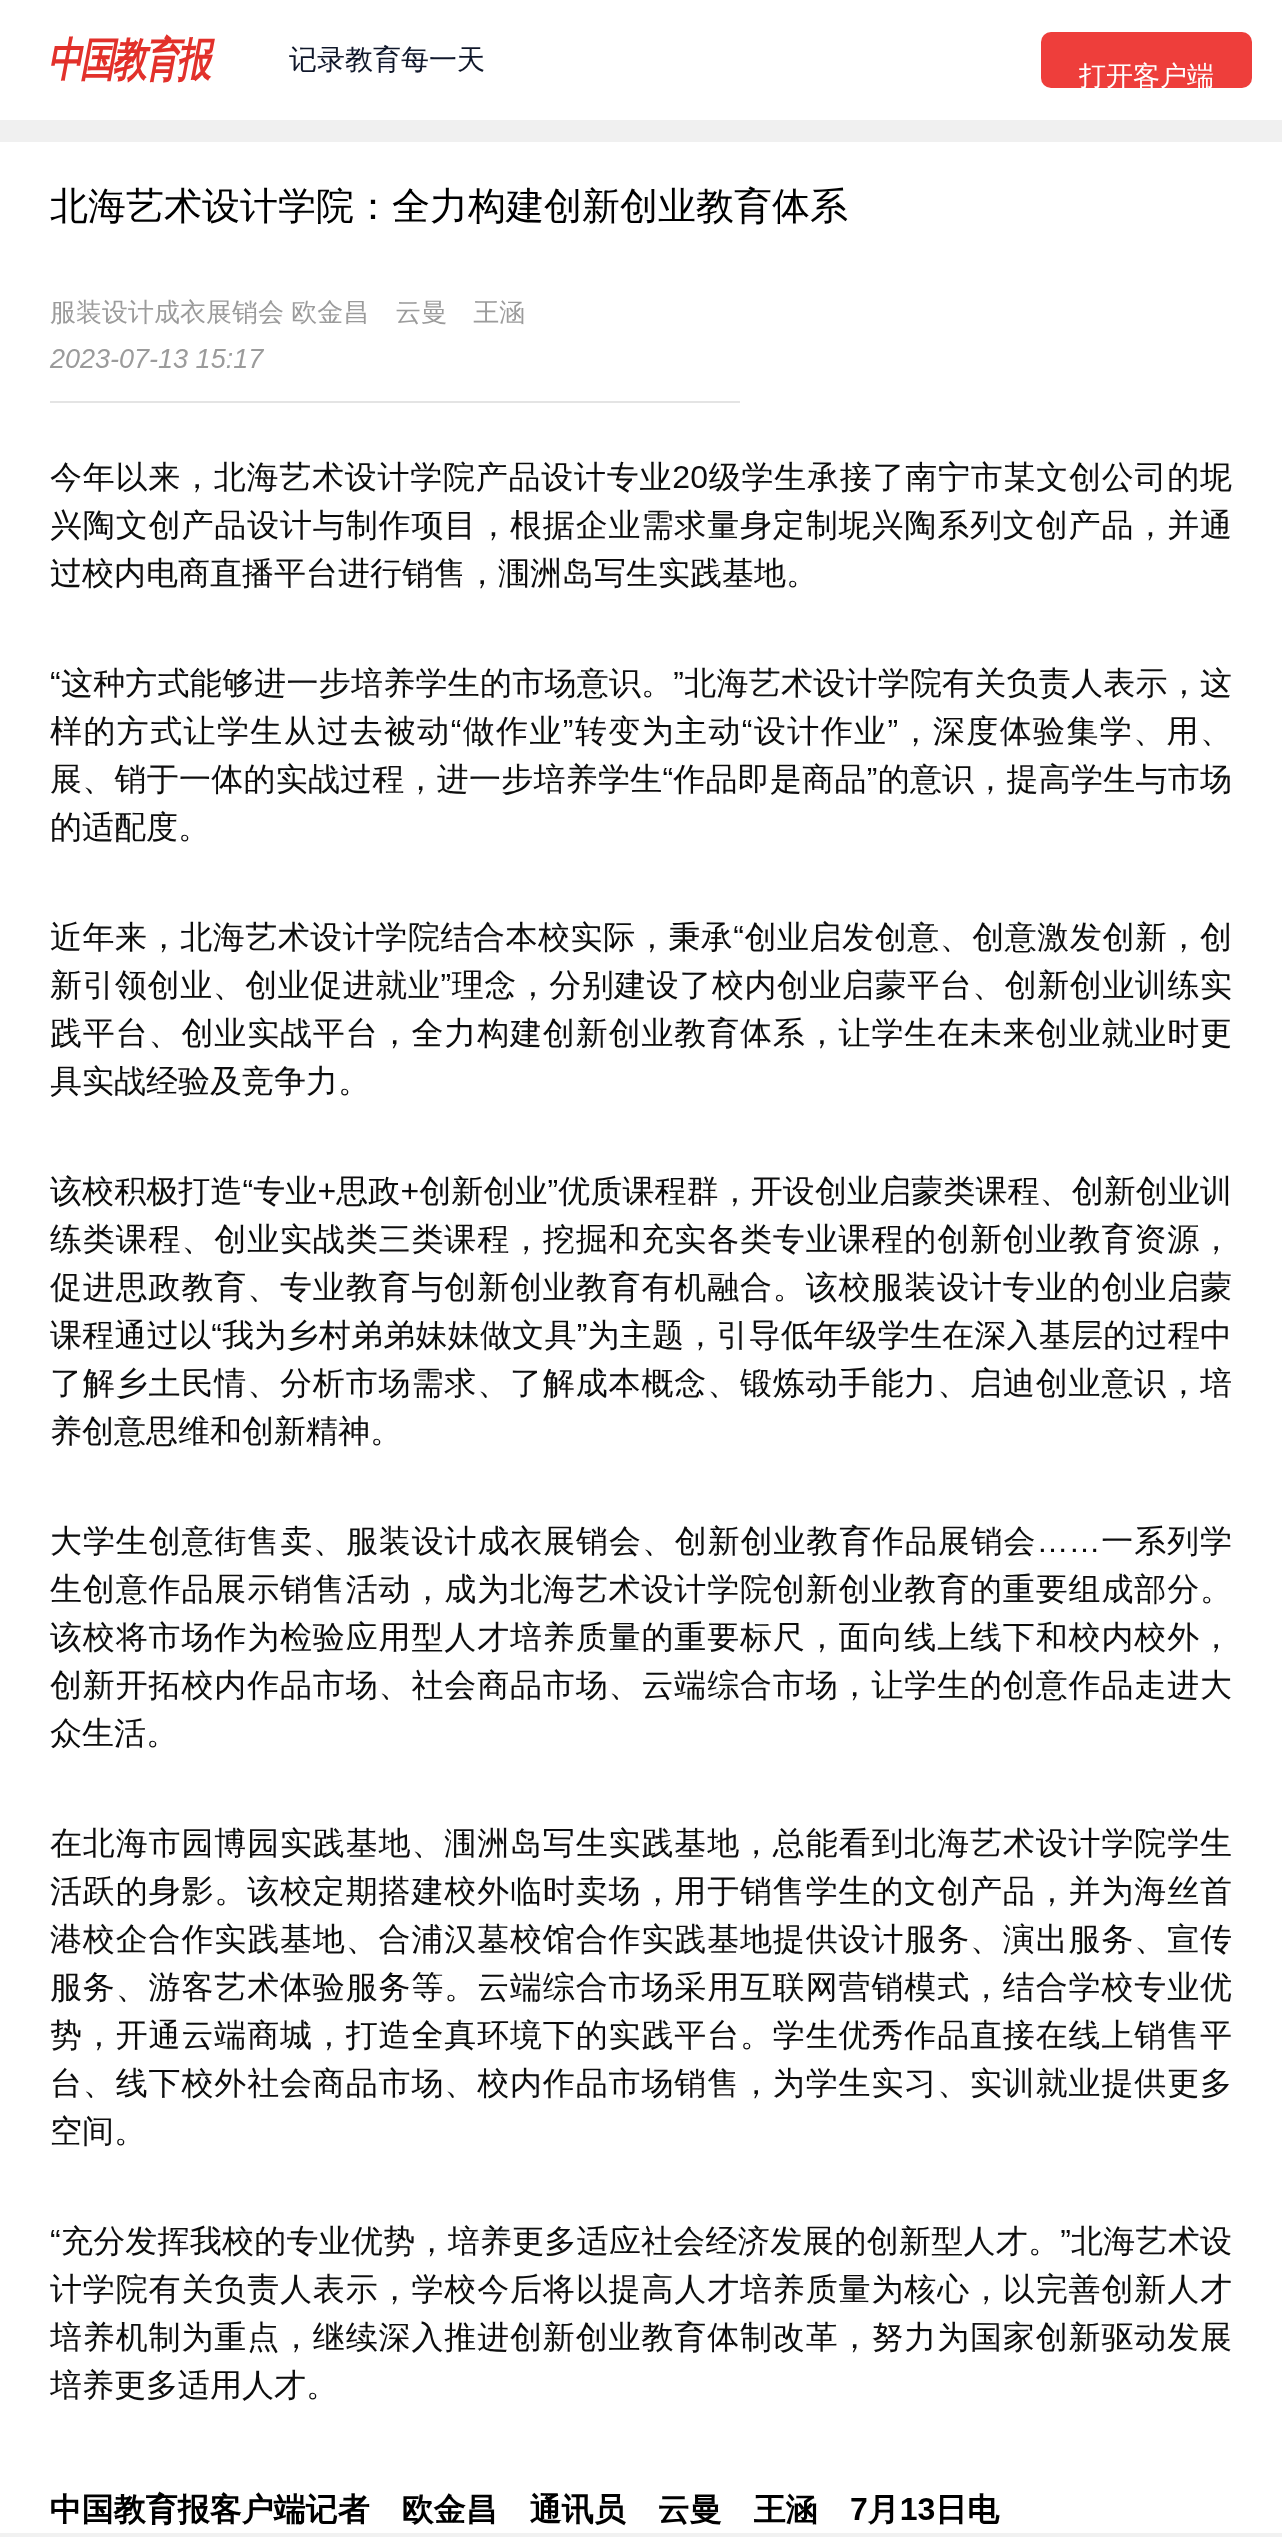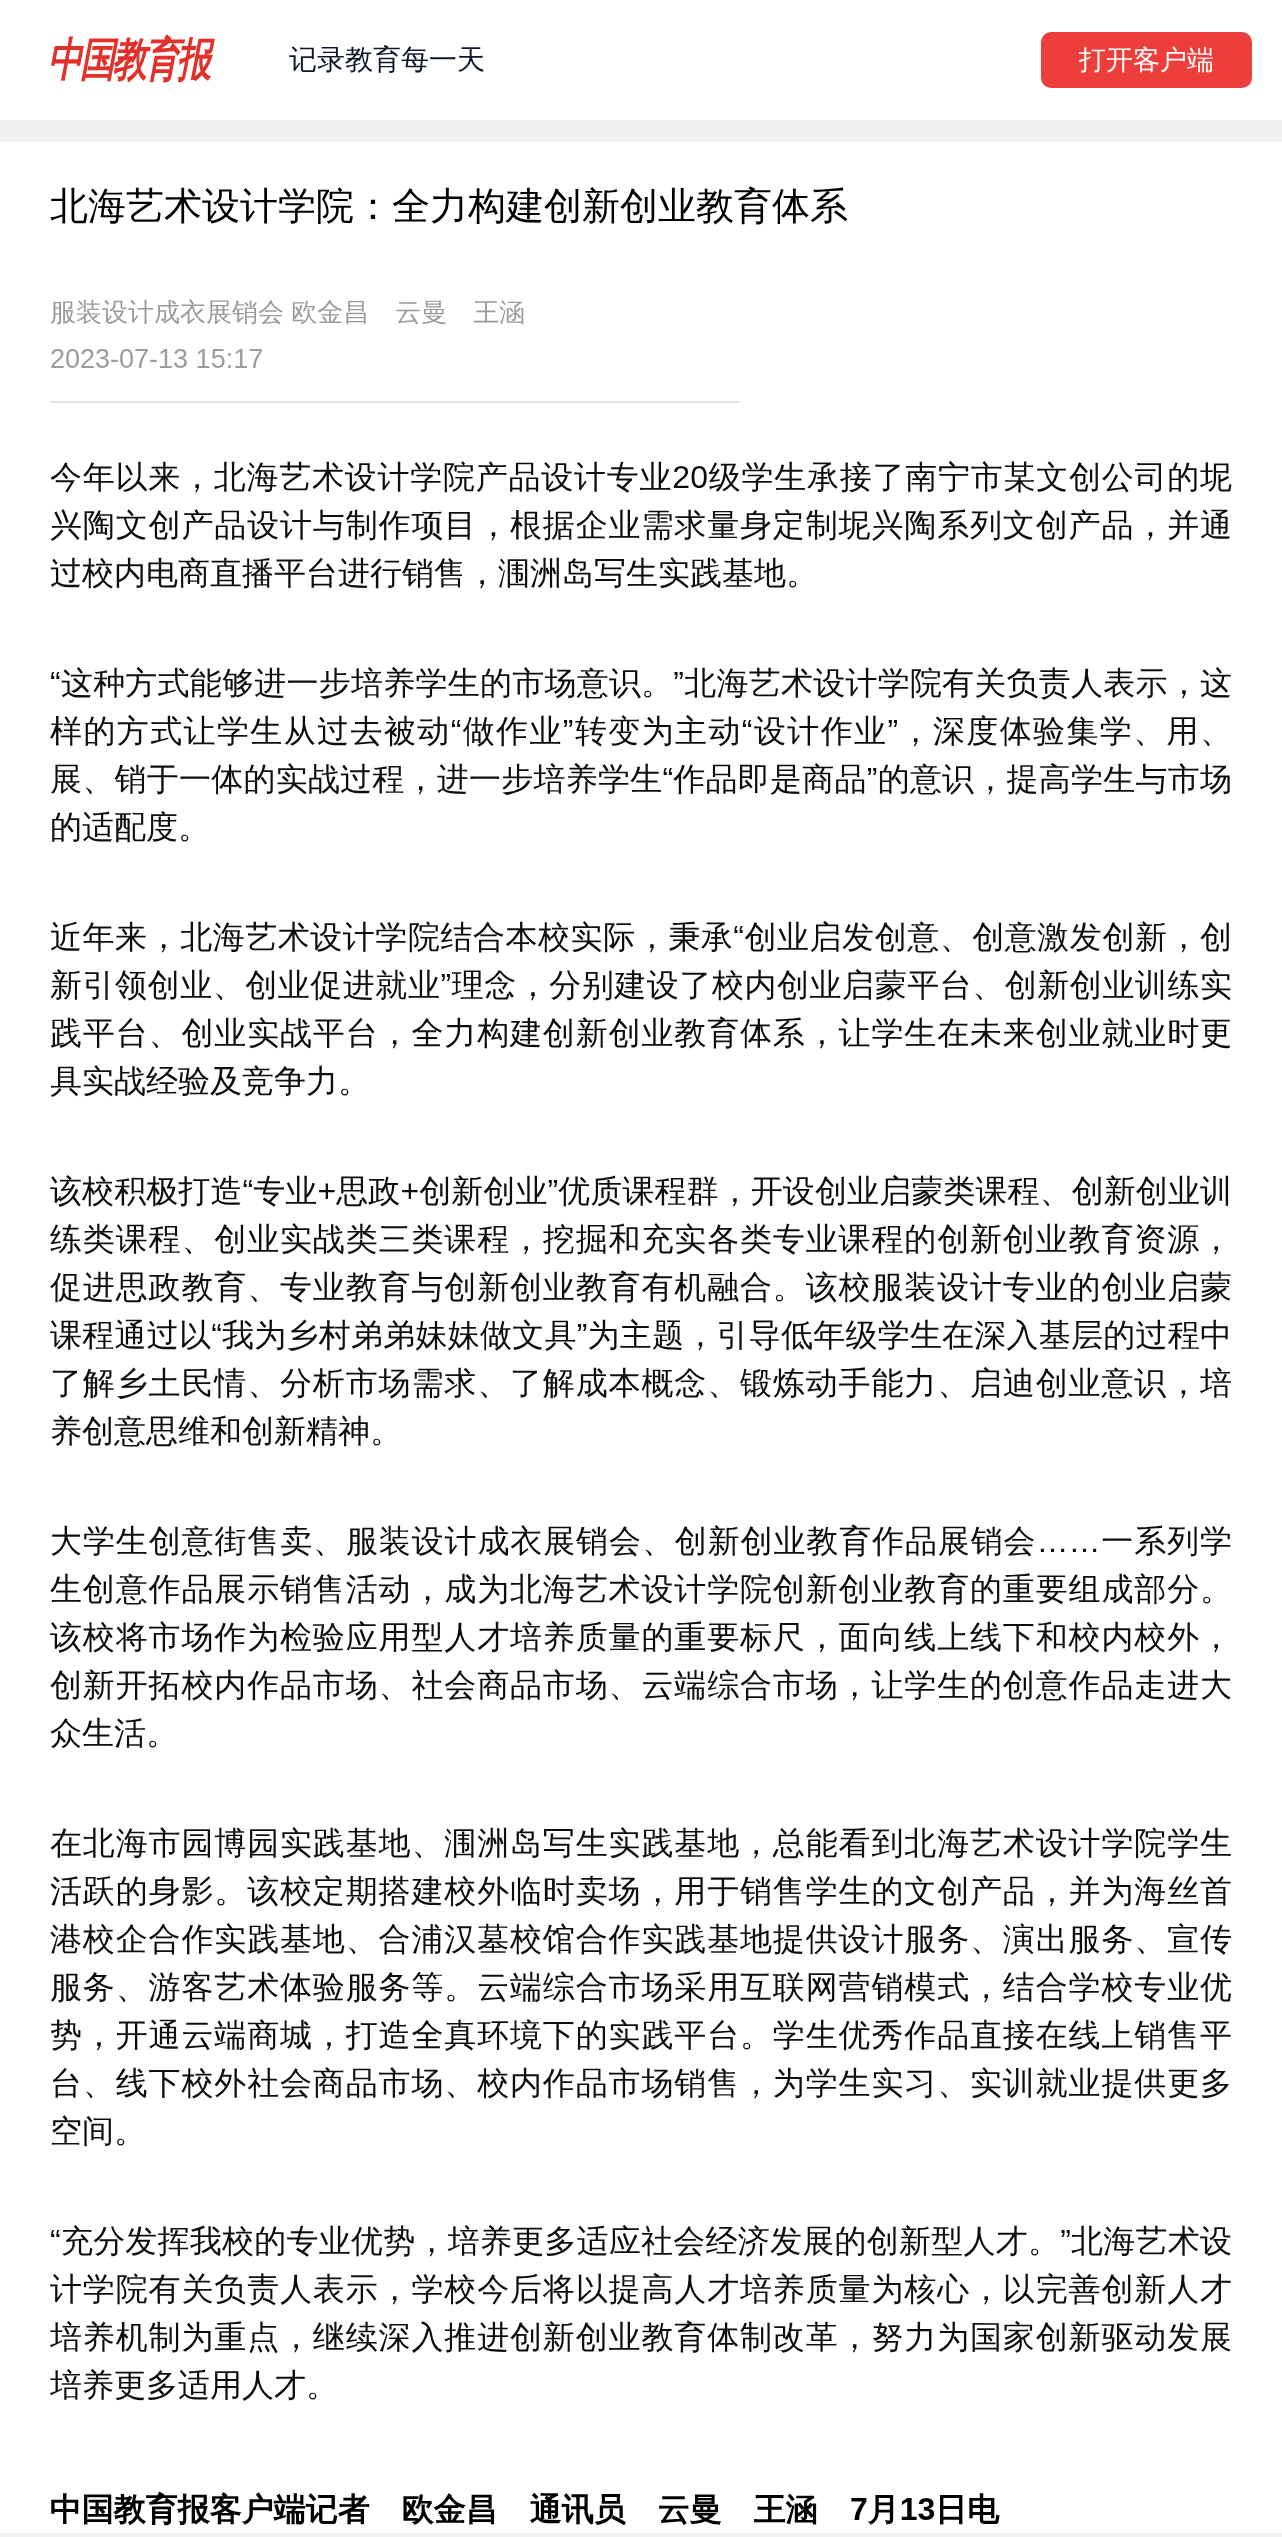--- a/index.html
+++ b/index.html
@@ -41,21 +41,21 @@
     white-space: nowrap;
   }
   .open-btn {
     margin-left: auto;
     background: #ee3e3b;
     color: #ffffff;
     font-size: 27px;
     font-family: "Liberation Sans", sans-serif;
     height: 56px;
     line-height: 56px;
-    padding: 0 38px;
+    padding: 16px 38px;
     border: none;
     border-radius: 10px;
     cursor: pointer;
     white-space: nowrap;
   }
 
   .top-band {
     height: 22px;
     background: #f0f0f0;
     flex: 0 0 auto;
@@ -75,20 +75,21 @@
   }
   .byline {
     margin-top: 64px;
     font-size: 26px;
     color: #9b9b9b;
   }
   .pub-time {
     margin-top: 14px;
     font-size: 27px;
     color: #9b9b9b;
+    font-style: italic;
   }
   .divider {
     margin-top: 26px;
     width: 690px;
     height: 2px;
     background: #e4e4e4;
   }
   p.body-p {
     font-size: 32px;
     line-height: 48px;

